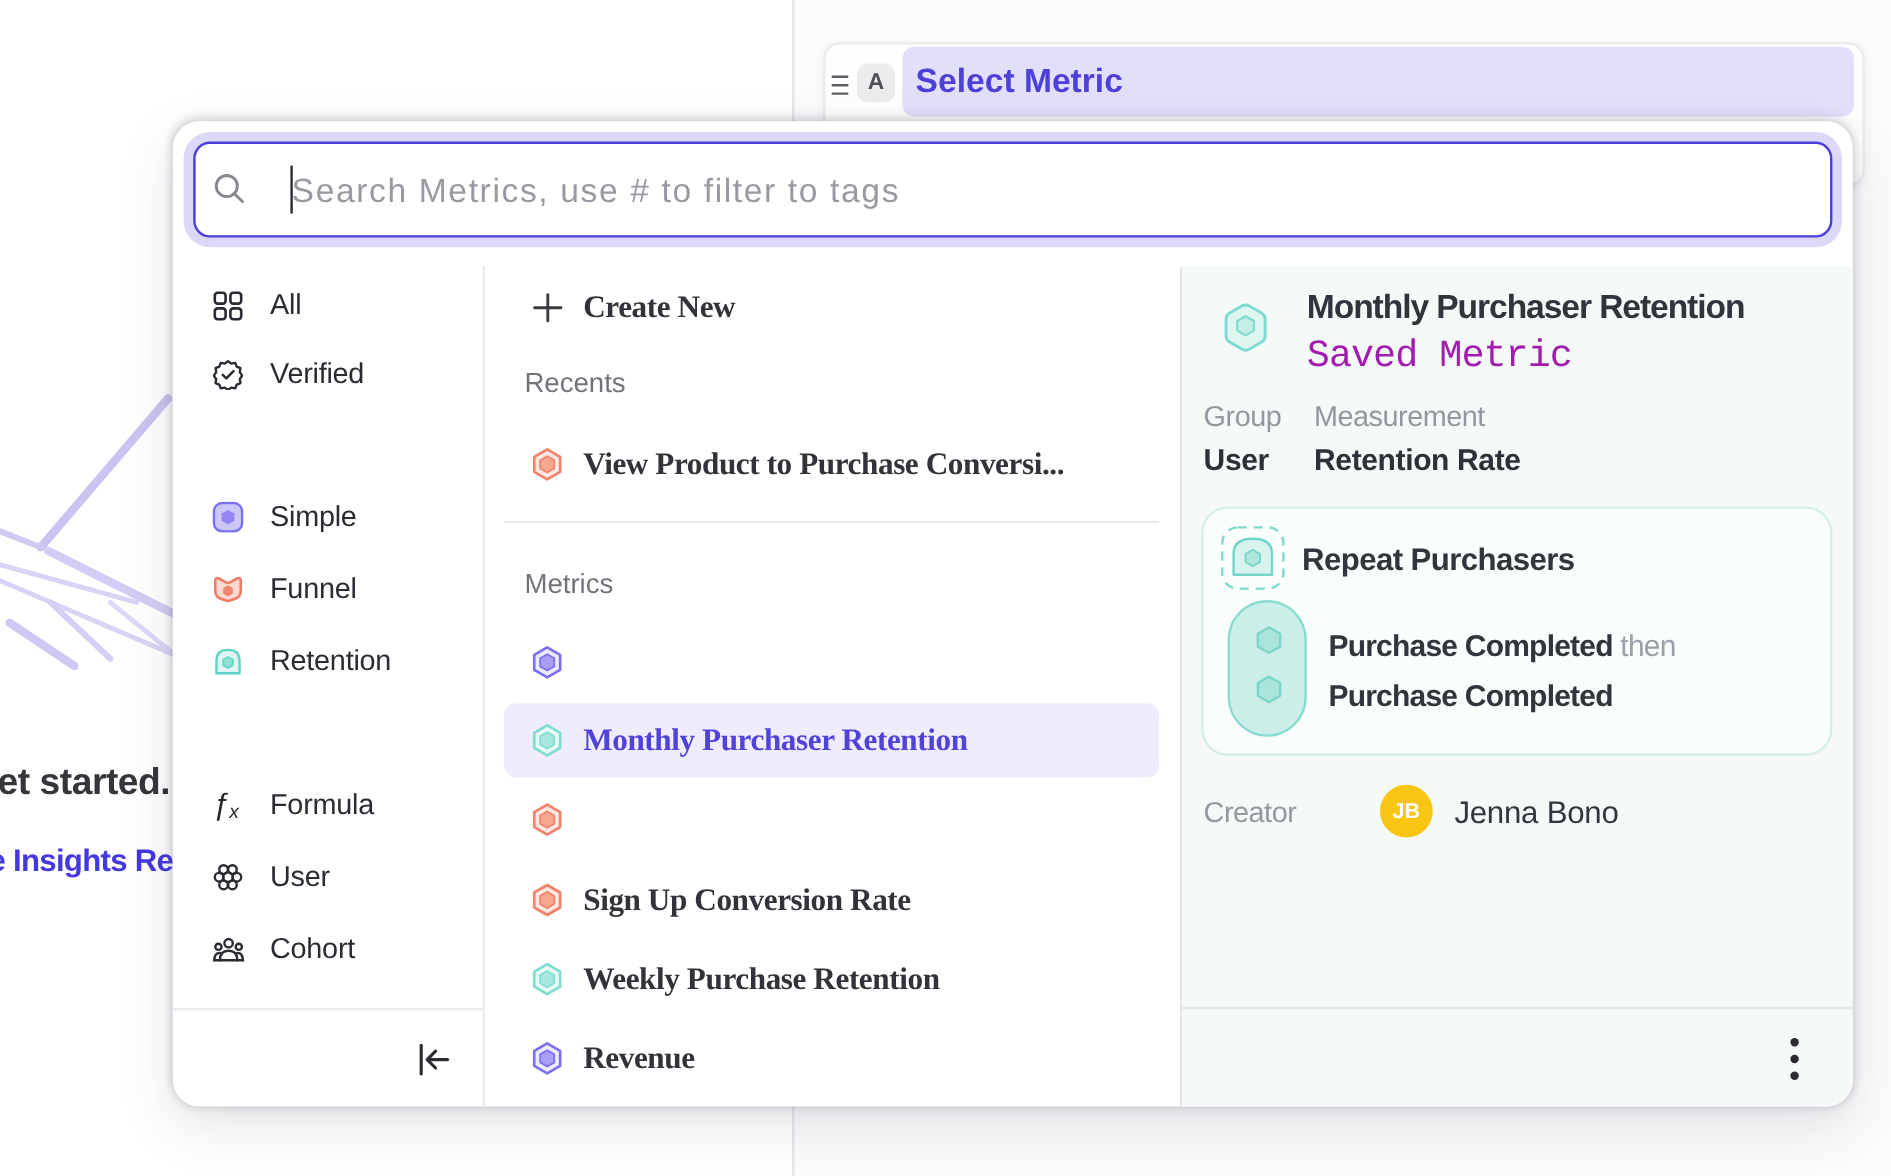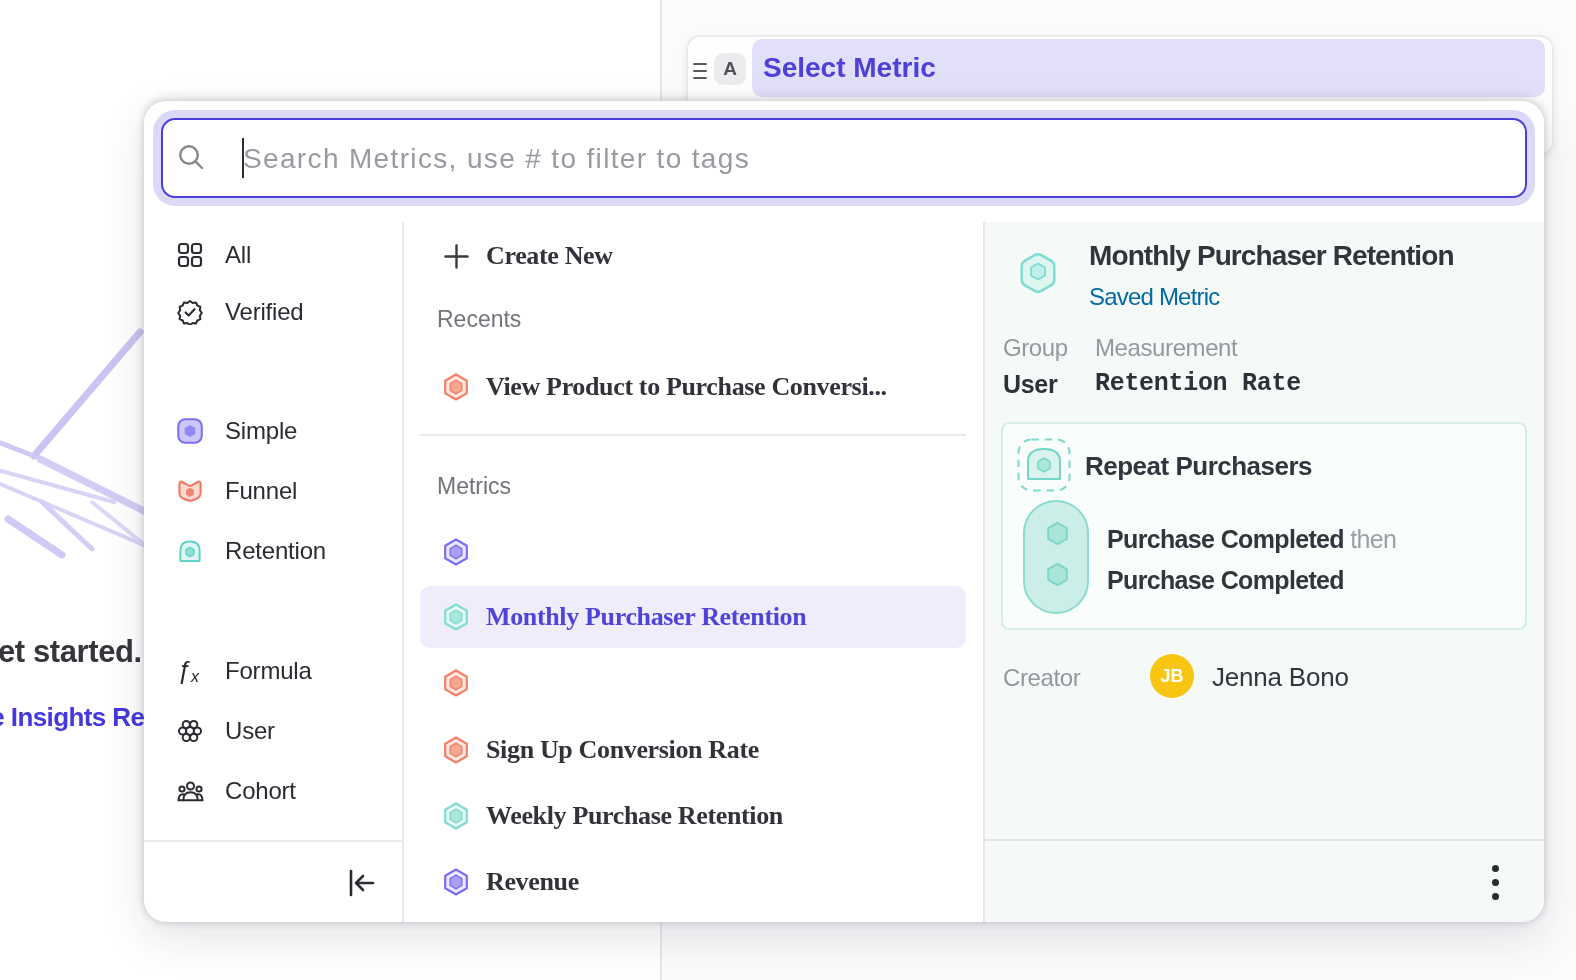--- a/index.html
+++ b/index.html
@@ -53,27 +53,27 @@
     font-size:26px; letter-spacing:-0.35px; font-weight:600; color:#32323a; white-space:nowrap; }
   #mrow-sel { background:#efecfb; }
   #mrow-sel .mtx { color:#4f43da; }
   .mlabel { left:293px; font-size:23px; font-weight:500; color:#73737b; }
   #recdiv { left:276px; top:333px; width:546px; height:2px; background:#e9e9ed; }
 
   
   #rpanel > * { position:absolute; }
   #rp-icon { left:34px; top:30px; }
   #rp-title { left:104px; top:16px; font-size:28px; letter-spacing:-0.9px; font-weight:700; color:#33333b; line-height:36px; }
-  #rp-sub { left:104px; top:60px; font-size:24px; letter-spacing:-0.8px; color:#0369a1; line-height:30px; }
+  #rp-sub { left:104px; top:60px; font-size:32px; letter-spacing:-0.8px; color:#a21caf; line-height:30px;font-family:Liberation Mono, monospace; }
   #rp-g1 { left:18px; top:111px; font-size:24px; letter-spacing:-0.4px; color:#93979e; line-height:30px; }
   #rp-g2 { left:110px; top:111px; font-size:24px; letter-spacing:-0.4px; color:#93979e; line-height:30px; }
   #rp-v1 { left:18px; top:147px; font-size:25px; letter-spacing:-0.3px; font-weight:700; color:#2f2f37; line-height:30px; }
-  #rp-v2 { left:110px; top:147px; font-size:25px; letter-spacing:-0.3px; font-weight:600; color:#2f2f37; line-height:30px;font-family:Liberation Mono, monospace; }
+  #rp-v2 { left:110px; top:147px; font-size:25px; letter-spacing:-0.3px; font-weight:600; color:#2f2f37; line-height:30px; }
   #rp-card { left:16px; top:200px; width:526px; height:208px; background:#f9fdfc;
-    border:2px solid #d5eeea; border-radius:8px; }
+    border:2px solid #d5eeea; border-radius:22px; }
   #rp-card > * { position:absolute; }
   #rp-dash { left:14px; top:14px; }
   #rp-rp { left:82px; top:26px; font-size:26px; letter-spacing:-0.5px; font-weight:700; color:#34343c; line-height:32px; }
   #rp-pill { left:20px; top:76px; width:66px; height:114px; background:#cceee8;
     border:2px solid #8adbd0; border-radius:33px; }
   #rp-pill svg { position:absolute; }
   #rp-l1 { left:104px; top:100px; font-size:25px; letter-spacing:-0.65px; font-weight:600; color:#34343c; line-height:30px; white-space:nowrap;}
   #rp-l2 { left:104px; top:141px; font-size:25px; letter-spacing:-0.65px; font-weight:600; color:#34343c; line-height:30px; }
   #rp-l1 span { color:#9aa0a7; font-weight:400; }
   #rp-cre { left:18px; top:441px; font-size:24px; letter-spacing:-0.4px; color:#93979e; line-height:30px; }

